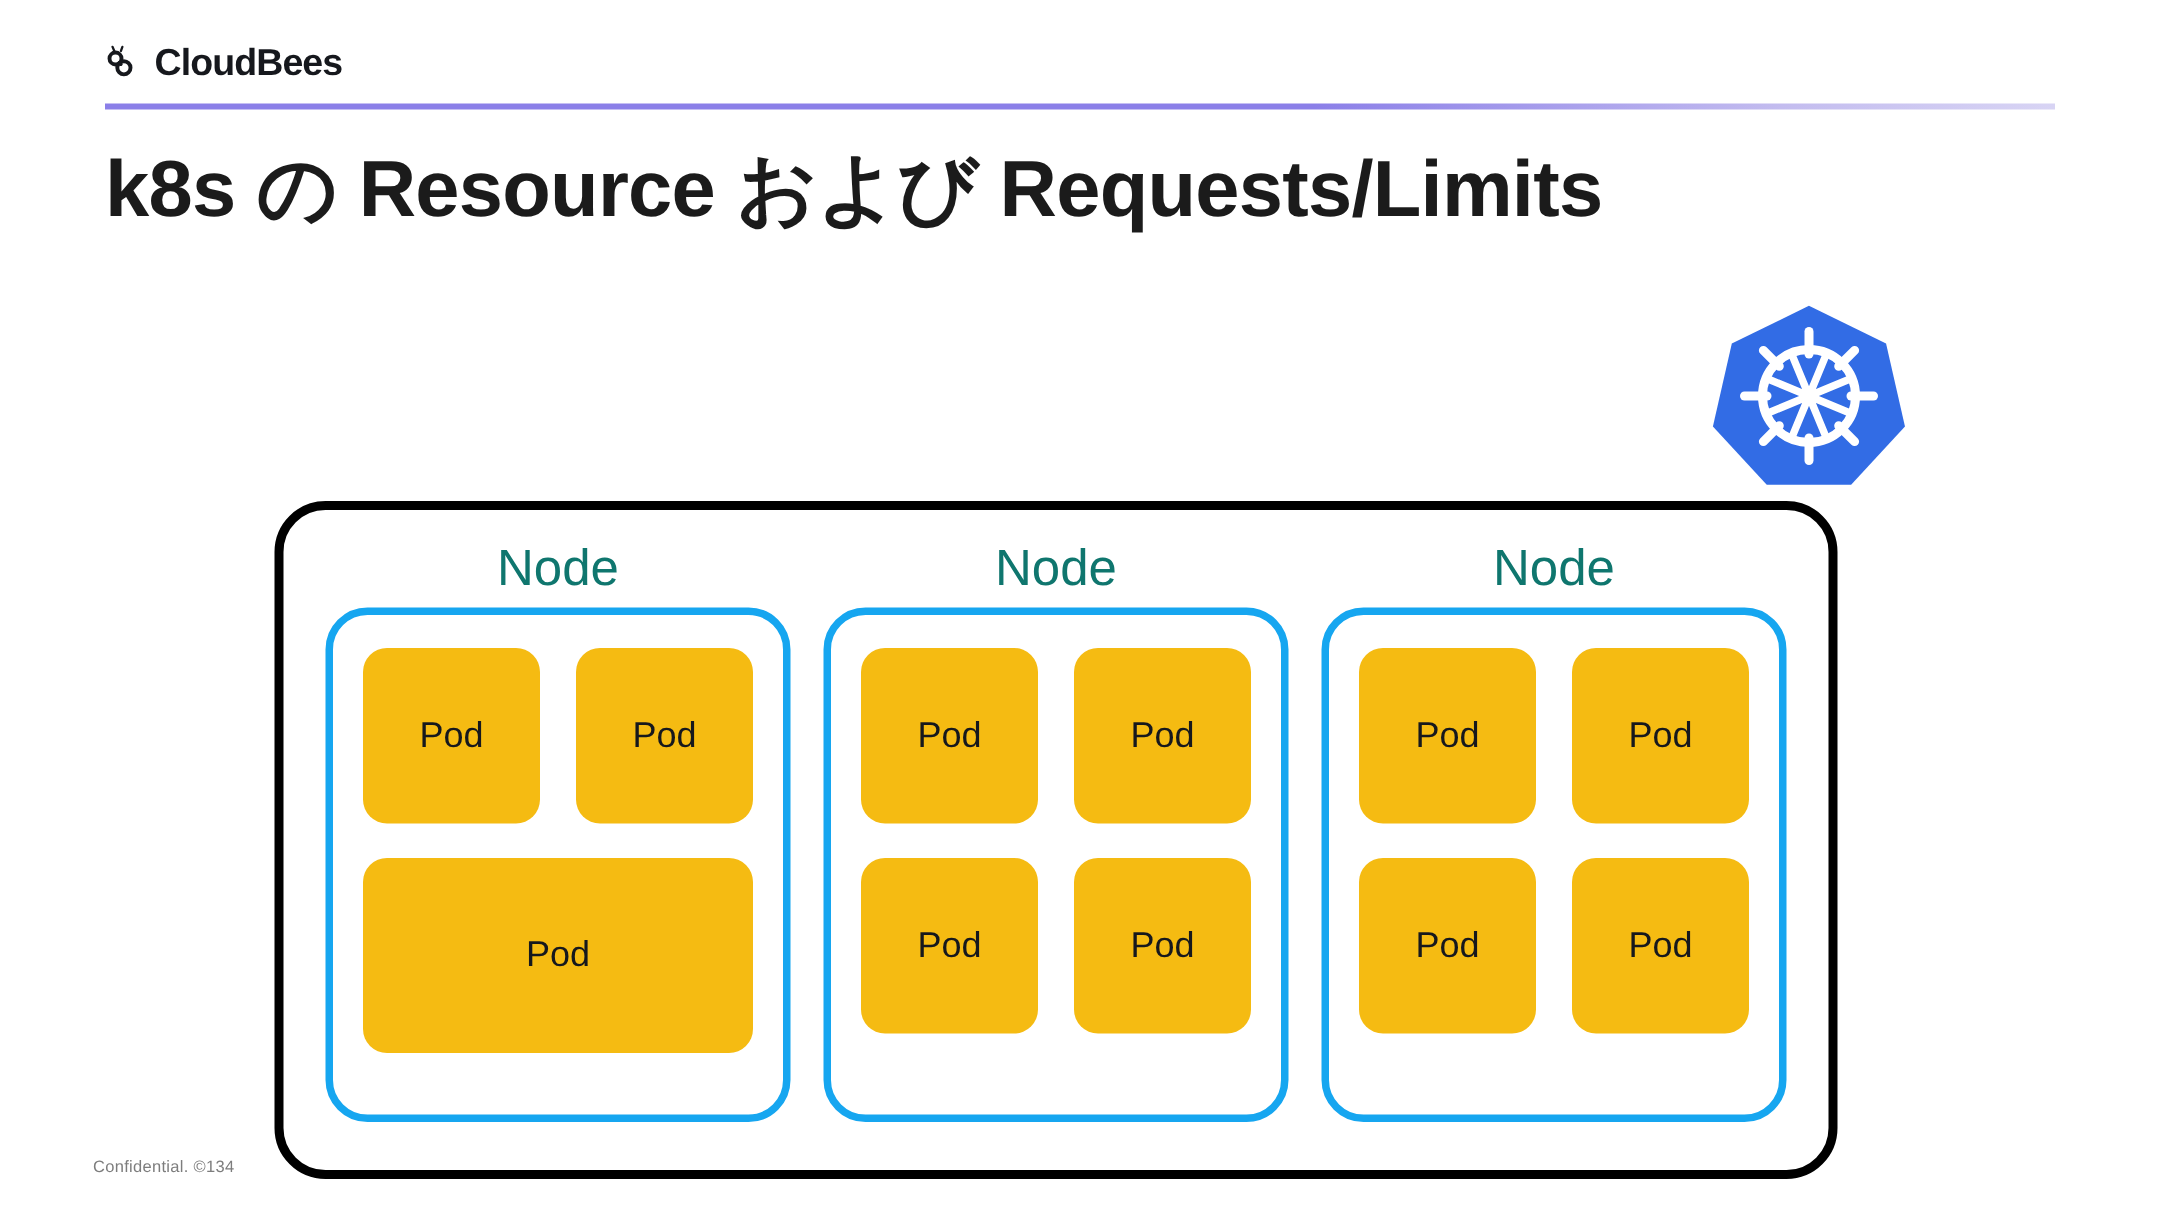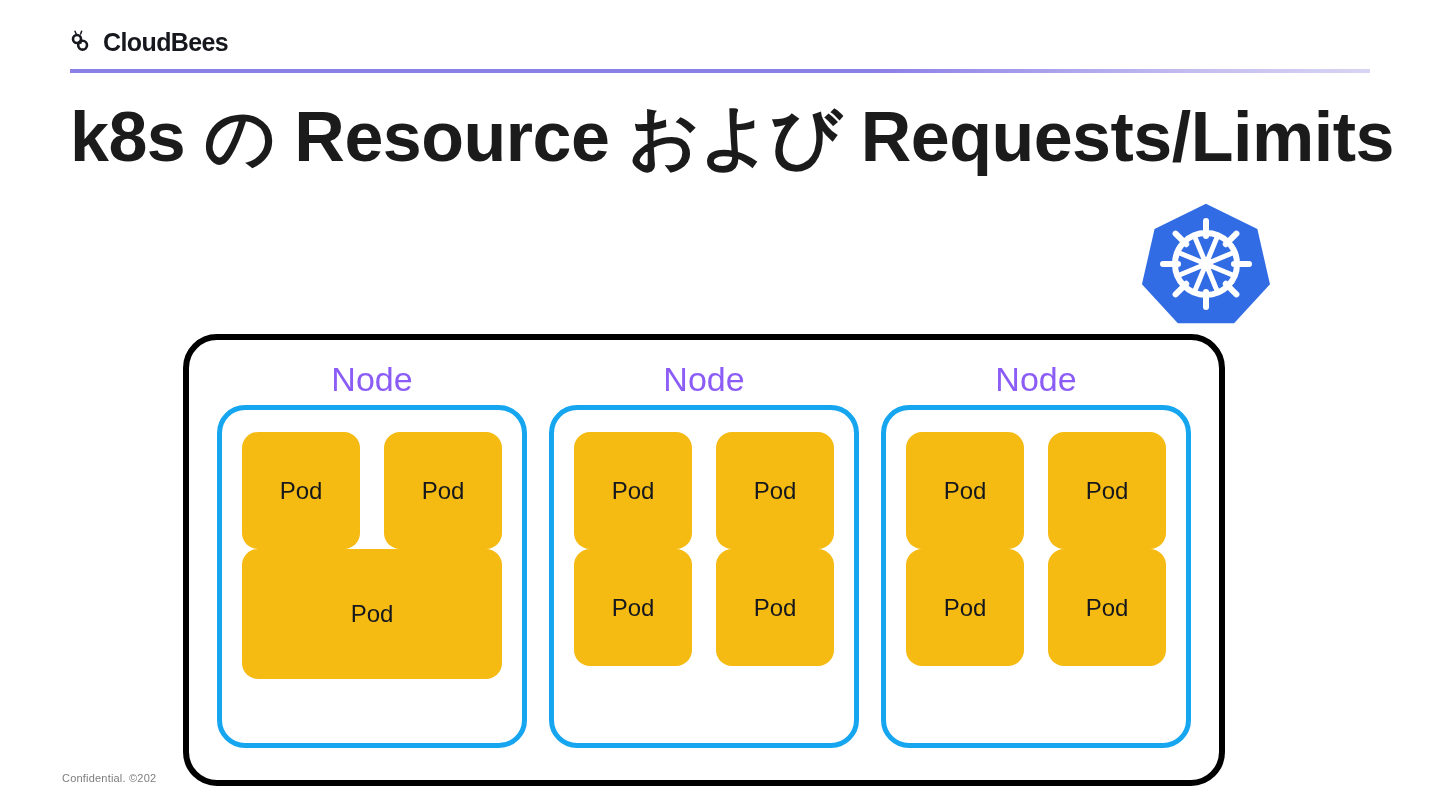--- a/index.html
+++ b/index.html
@@ -46,21 +46,21 @@
     left: 70px; top: 69px;
     width: 1300px;
     height: 4px;
     background: linear-gradient(to right, #8b7fe8 0%, #8b7fe8 62%, #c3bcef 86%, #d8d4f4 100%);
   }
 
   
   .slide-title {
     position: absolute;
     left: 70px; top: 97px;
-    font-size: 70px;
+    font-size: 53px;
     font-weight: bold;
     color: #1b1b1b;
     letter-spacing: -0.5px;
     white-space: nowrap;
     line-height: 1.15;
   }
 
   
   .k8s-logo {
     position: absolute;
@@ -92,34 +92,35 @@
   }
   .node {
     width: 310px;
     display: flex;
     flex-direction: column;
     align-items: stretch;
   }
   .node-label {
     text-align: center;
     font-size: 34px;
-    color: #8b5cf6;
+    color: #0f766e;
     line-height: 1;
     margin-top: 22px;
     margin-bottom: 9px;
   }
   .node-box {
     flex: 1;
     border: 5px solid #16a6f0;
     border-radius: 28px;
     box-sizing: border-box;
     margin-bottom: 32px;
     padding: 22px 20px 20px 20px;
     display: flex;
     flex-direction: column;
+    gap: 23px;
     background: #ffffff;
   }
   .pod-row {
     display: flex;
     gap: 24px;
   }
   .pod {
     background: #f5bb12;
     border-radius: 16px;
     display: flex;
@@ -236,13 +237,13 @@
         <div class="pod-row">
           <div class="pod">Pod</div>
           <div class="pod">Pod</div>
         </div>
       </div>
     </div>
 
   </div>
 </div>
 
-<div class="footer-note">Confidential. ©202</div>
+<div class="footer-note">Confidential. ©134</div>
 
 </body></html>

